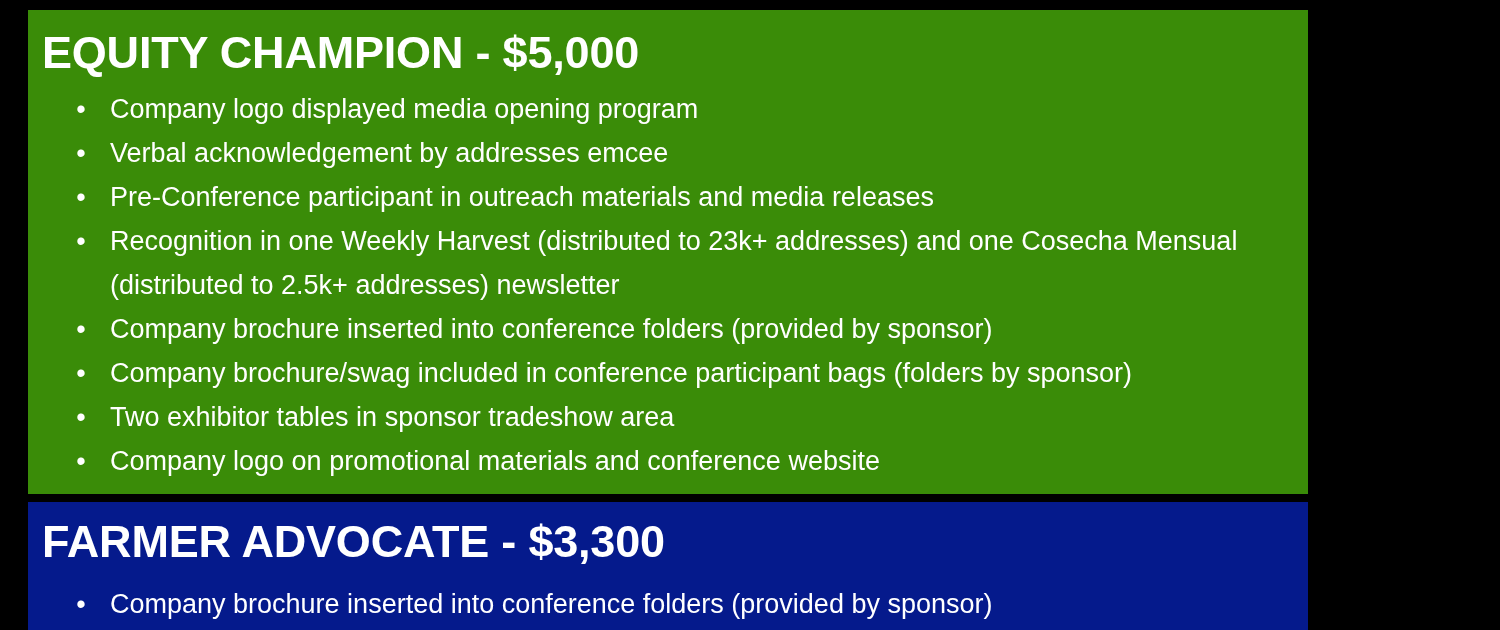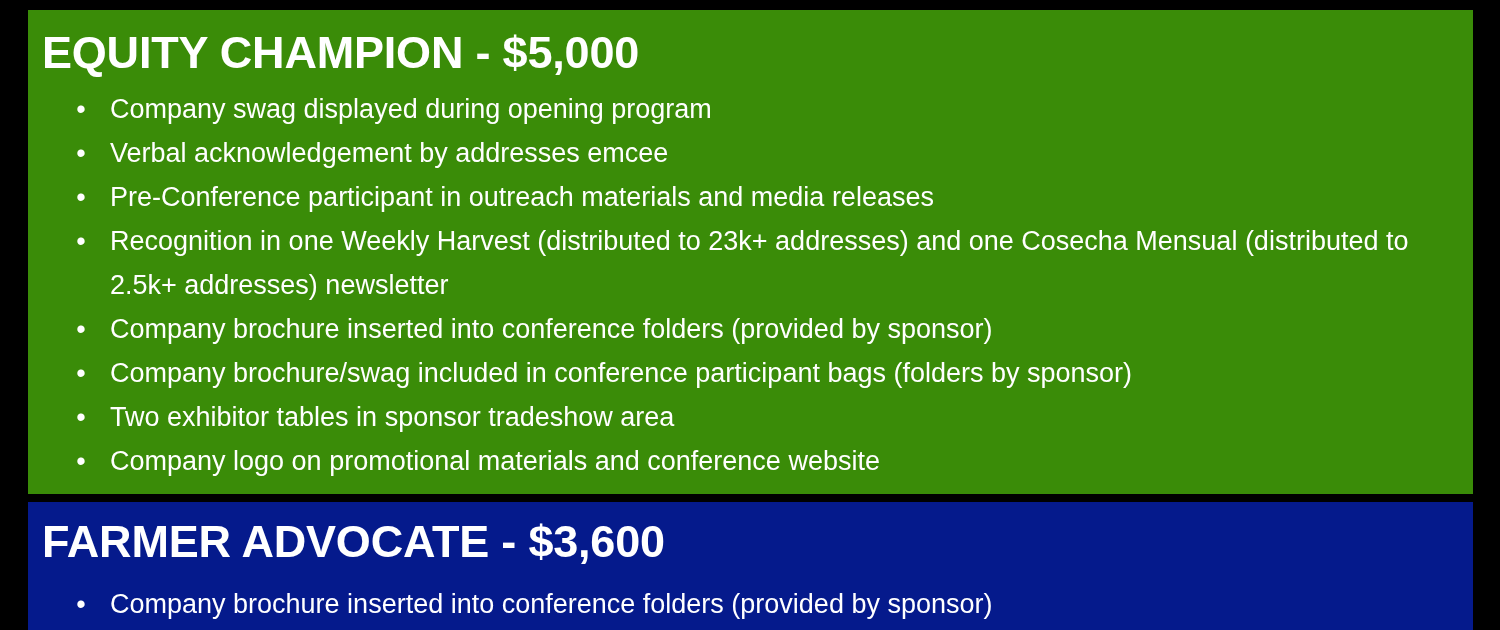--- a/index.html
+++ b/index.html
@@ -21,21 +21,21 @@
     width: 1500px;
     height: 630px;
     background: #000000;
     box-sizing: border-box;
   }
 
   
   .tier {
     position: absolute;
     left: 28px;
-    width: 1445px;
+    width: 1280px;
     box-sizing: border-box;
     padding: 0;
     overflow: hidden;
   }
 
   .tier--green {
     top: 10px;
     height: 484px;
     background: #3a8c08;
   }
@@ -110,21 +110,21 @@
 </head>
 <body>
 
 <div class="slide">
 
   <section class="tier tier--green">
     <h2 class="tier-title">EQUITY CHAMPION - $5,000</h2>
     <ul class="benefit-list">
       <li class="benefit-item">
         <span class="benefit-bullet">•</span>
-        <span class="benefit-text">Company swag displayed during opening program</span>
+        <span class="benefit-text">Company logo displayed media opening program</span>
       </li>
       <li class="benefit-item">
         <span class="benefit-bullet">•</span>
         <span class="benefit-text">Verbal acknowledgement by addresses emcee</span>
       </li>
       <li class="benefit-item">
         <span class="benefit-bullet">•</span>
         <span class="benefit-text">Pre-Conference participant in outreach materials and media releases</span>
       </li>
       <li class="benefit-item">
@@ -144,21 +144,21 @@
         <span class="benefit-text">Two exhibitor tables in sponsor tradeshow area</span>
       </li>
       <li class="benefit-item">
         <span class="benefit-bullet">•</span>
         <span class="benefit-text">Company logo on promotional materials and conference website</span>
       </li>
     </ul>
   </section>
 
   <section class="tier tier--blue">
-    <h2 class="tier-title">FARMER ADVOCATE - $3,600</h2>
+    <h2 class="tier-title">FARMER ADVOCATE - $3,300</h2>
     <ul class="benefit-list">
       <li class="benefit-item">
         <span class="benefit-bullet">•</span>
         <span class="benefit-text">Company brochure inserted into conference folders (provided by sponsor)</span>
       </li>
     </ul>
   </section>
 
 </div>
 

